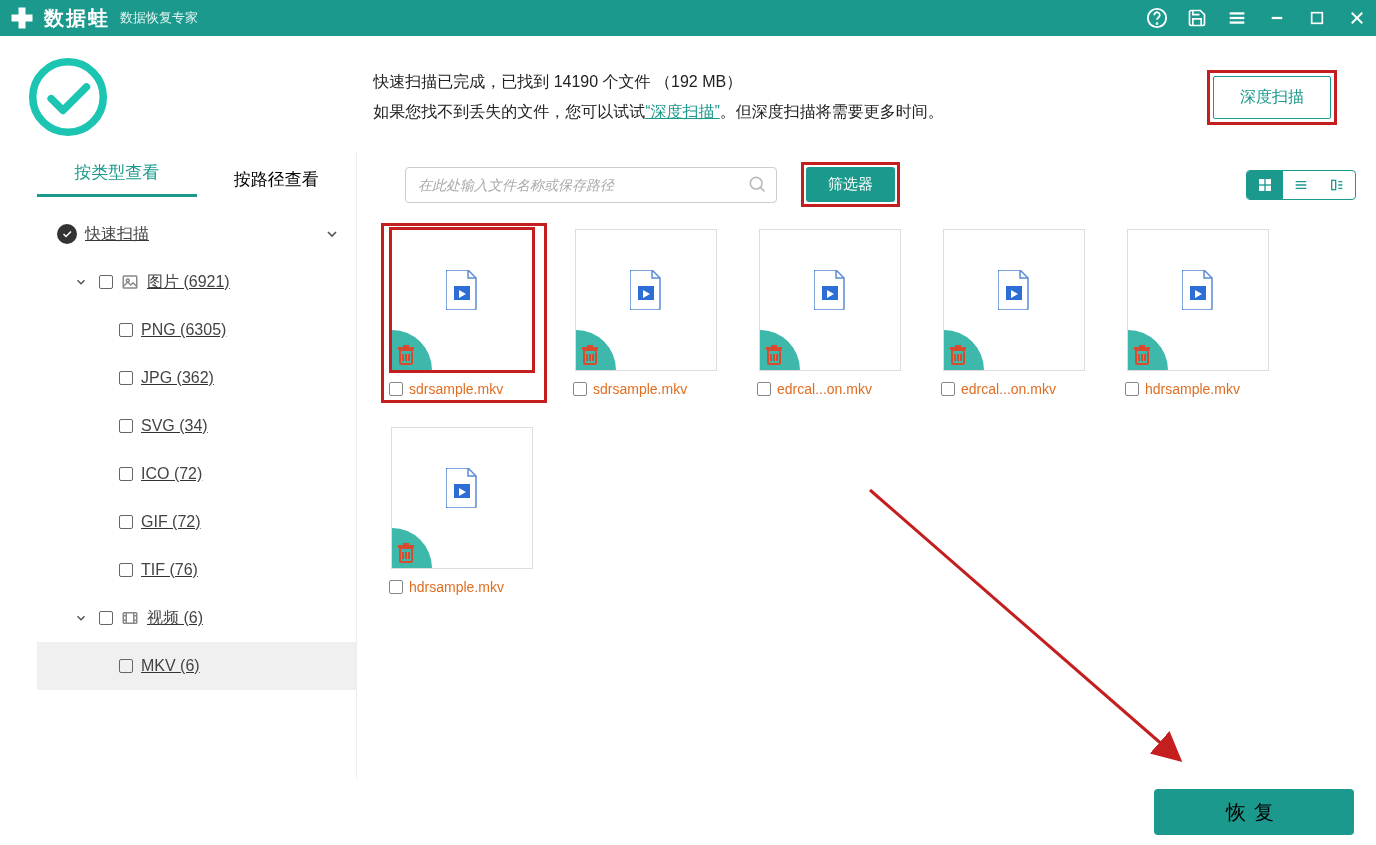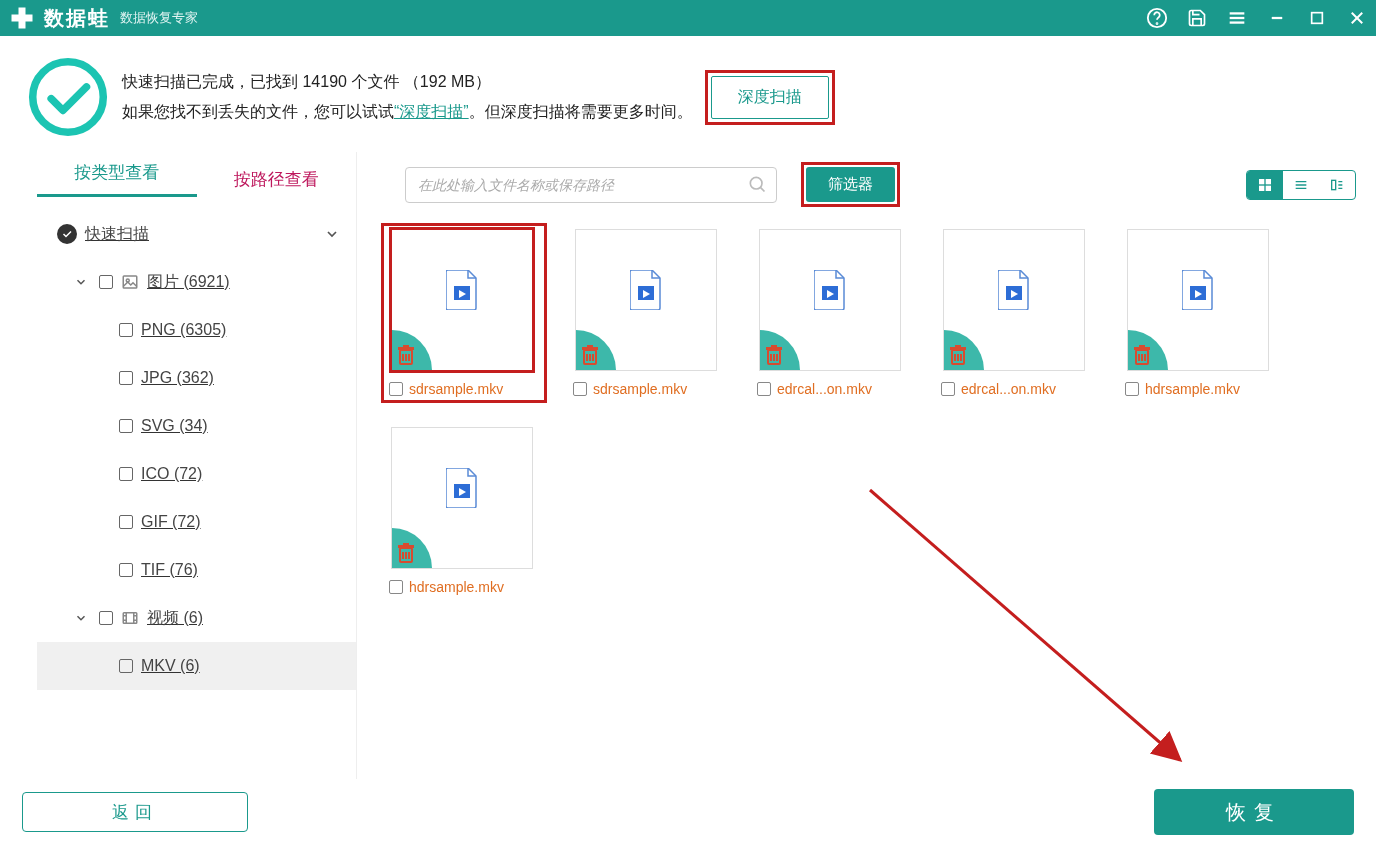--- a/index.html
+++ b/index.html
@@ -16,31 +16,31 @@
   *{box-sizing:border-box;}
   body{margin:0;font-family:"Microsoft YaHei","PingFang SC",Arial,sans-serif;width:1376px;height:845px;background:#fff;overflow:hidden;color:var(--text);font-size:15px;}
   
   .titlebar{height:36px;background:var(--teal);display:flex;align-items:center;padding:0 8px;color:#fff;}
   .logo{display:flex;align-items:center;gap:8px;font-weight:bold;font-size:20px;letter-spacing:2px;text-align:center;}
   .logo svg{width:28px;height:28px;}
   .tagline{margin-left:10px;font-size:13px;color:#e0f4f2;}
   .titlebar-right{margin-left:auto;display:flex;align-items:center;gap:18px;}
   .titlebar-right .ticon{width:22px;height:22px;color:#fff;display:flex;align-items:center;justify-content:center;cursor:pointer;}
   
-  .header{display:flex;align-items:center;padding:18px 39px 12px 26px;gap:12px;}
+  .header{display:flex;align-items:center;padding:18px 39px 12px 26px;gap:26px;justify-content:space-between;}
   .check-circle{width:84px;height:84px;flex:0 0 auto;}
   .header-text{font-size:16px;line-height:30px;color:#222;}
   .header-text a{color:var(--teal);text-decoration:underline;}
   .deep-scan-btn{margin-left:auto;padding:10px 26px;border:1px solid var(--teal);color:var(--teal);background:#fff;font-size:16px;border-radius:2px;cursor:pointer;}
   .highlight-box{border:3px solid var(--highlight);padding:2px;}
   
   .content{display:flex;height:calc(845px - 36px - 116px - 66px);margin-left:37px;}
   .left{width:320px;border-right:1px solid #eee;display:flex;flex-direction:column;}
   .tabs{display:flex;height:54px;align-items:center;}
-  .tab{flex:1;text-align:center;font-size:17px;color:#be185d;cursor:pointer;}
+  .tab{flex:1;text-align:center;font-size:17px;color:#000000;cursor:pointer;}
   .tab.active{color:var(--teal);border-bottom:3px solid var(--teal);padding-bottom:10px;}
   .tree{flex:1;overflow:auto;padding-top:4px;text-decoration:underline;}
   .tree-row{display:flex;align-items:center;height:48px;padding-left:12px;gap:8px;font-size:16px;color:#444;cursor:pointer;}
   .tree-row.section{font-weight:500;}
   .tree-row.selected{background:#f0f0f0;}
   .tree-row .indent0{width:0px;}
   .tree-row .indent1{width:14px;}
   .tree-row .indent2{width:62px;}
   .chev{width:20px;display:flex;justify-content:center;color:#555;}
   .chk{width:14px;height:14px;border:1.5px solid #666;border-radius:2px;}
@@ -62,21 +62,21 @@
   .file-card{width:154px;}
   .thumb{width:142px;height:142px;border:1px solid #ddd;position:relative;display:flex;align-items:center;justify-content:center;background:#fff;margin-left:4px;margin-bottom:10px;}
   .thumb .docicon{width:32px;height:40px;position:relative;top:-10px;}
   .thumb .corner{position:absolute;bottom:0;left:0;width:40px;height:40px;}
   .file-label{display:flex;align-items:center;gap:6px;color:var(--orange);font-size:14px;padding-left:2px;}
   .file-label .chk{border-color:#888;}
   .file-card.highlight .thumb{outline:3px solid var(--highlight);outline-offset:-1px;}
   
   .footer{height:66px;display:flex;align-items:center;padding:0 22px;}
   .back-btn{width:226px;height:40px;border:1px solid var(--teal);background:#fff;color:var(--teal);font-size:17px;border-radius:4px;cursor:pointer;letter-spacing:6px;}
-  .recover-btn{margin-left:auto;width:200px;height:46px;background:var(--teal);color:#ffffff;border:none;font-size:20px;border-radius:4px;cursor:pointer;letter-spacing:8px;}
+  .recover-btn{margin-left:auto;width:200px;height:46px;background:var(--teal);color:#000000;border:none;font-size:20px;border-radius:4px;cursor:pointer;letter-spacing:8px;}
 </style>
 </head>
 <body>
 
 <div class="titlebar">
   <div class="logo">
     <svg viewBox="0 0 24 24">
         <path fill="#fff" d="M9 3h6v6h6v6h-6v6H9v-6H3V9h6z"></path>
       </svg>
     <span>数据蛙</span>
@@ -450,15 +450,14 @@
           <marker id="ah" markerWidth="12" markerHeight="12" refX="9" refY="5" orient="auto">
             <path d="M0,0 L10,5 L0,10 z" fill="#c41e1e"></path>
           </marker>
         </defs>
       <line x1="20" y1="20" x2="330" y2="290" stroke="#c41e1e" stroke-width="3" marker-end="url(#ah)"></line>
     </svg>
   </div>
 </div>
 
 <div class="footer">
-  <button class="back-btn">返回</button>
   <button class="recover-btn">恢复</button>
 </div>
 
 </body></html>

